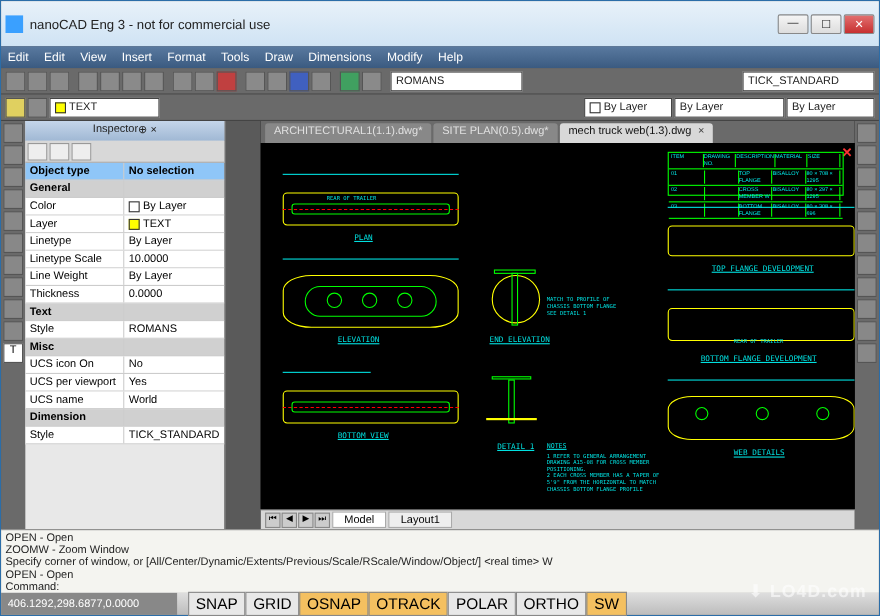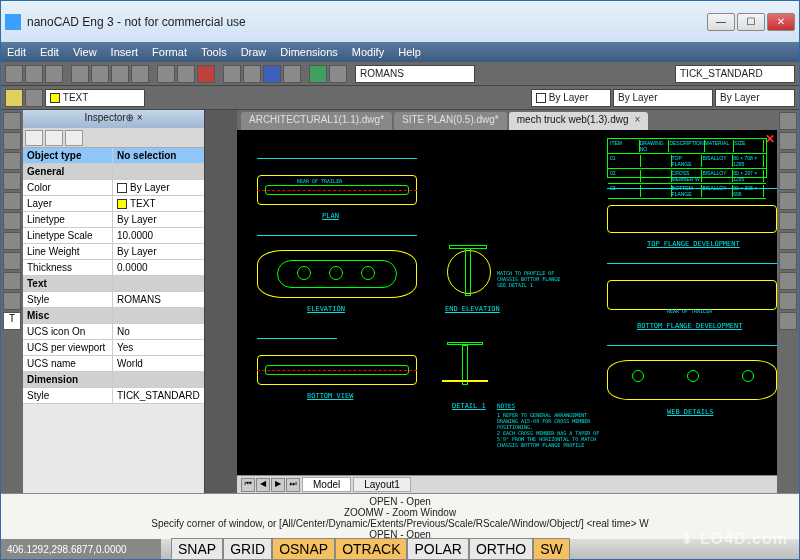--- a/index.html
+++ b/index.html
@@ -47,21 +47,21 @@
 .cad-shape { position: absolute; border: 1px solid #ffff00; }
 .cad-dim { position: absolute; border-top: 1px solid #00e0e0; }
 .red-line { position: absolute; border-top: 1px dashed #f00; }
 .green-part { position: absolute; border: 1px solid #0f0; }
 .bottom-tabs { height: 18px; background: #d8d8d8; display: flex; align-items: center; font-size: 10px; padding: 0 4px; gap: 2px; border-top: 1px solid #888; }
 .bottom-tab { padding: 1px 10px; background: #eee; border: 1px solid #aaa; }
 .bottom-tab.active { background: #fff; }
 .arrows { display: flex; gap: 1px; }
 .arrow-btn { width: 14px; height: 14px; background: #ccc; border: 1px solid #888; font-size: 8px; text-align: center; }
 .right-tools { width: 22px; background: #6a6a6a; display: flex; flex-direction: column; gap: 2px; padding: 2px; }
-.command-area { height: 46px; background: #f4f4f0; font-size: 10px; font-family: monospace; padding: 2px 4px; color: #222; overflow: hidden; border-top: 1px solid #888; text-align: center; }
+.command-area { height: 58px; background: #f4f4f0; font-size: 10px; font-family: monospace; padding: 2px 4px; color: #222; overflow: hidden; border-top: 1px solid #888; }
 .status-bar { height: 20px; background: linear-gradient(#dedede,#bcbcbc); display: flex; align-items: center; font-size: 10px; }
 .status-coords { width: 160px; padding: 0 6px; background: #888; color: #fff; height: 100%; display: flex; align-items: center; }
 .status-btns { display: flex; margin-left: 10px; }
 .status-btn { padding: 2px 6px; background: #e8e8e8; border: 1px solid #888; font-size: 14px; }
 .status-btn.on { background: #f4c060; }
 .watermark { position: absolute; right: 12px; bottom: 12px; color: #fff; font-size: 16px; opacity: 0.6; z-index: 99; letter-spacing: 1px; }
 .watermark b { font-weight: bold; }
 .close-x { position: absolute; top: 2px; right: 2px; color: #f33; font-size: 12px; font-weight: bold; }
 .tbl-box { position: absolute; top: 8px; right: 10px; width: 160px; height: 40px; border: 1px solid #0f0; font-size: 5px; color: #0ee; }
 .tbl-box div { border-bottom: 1px solid #0f0; padding: 1px 2px; display: flex; }

